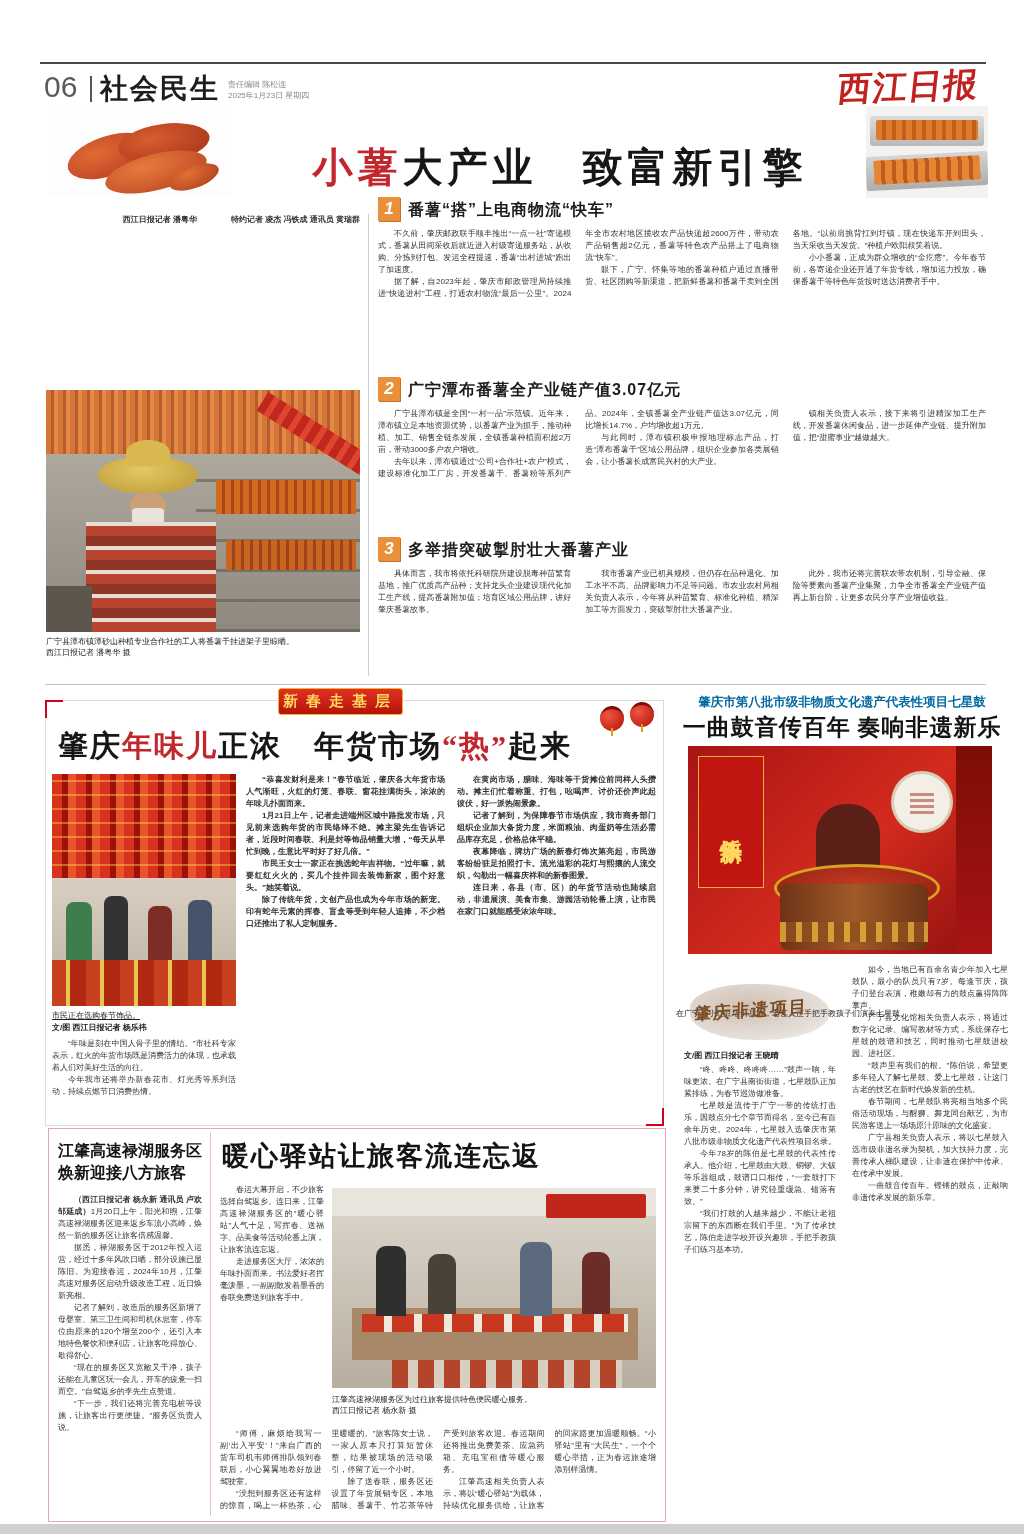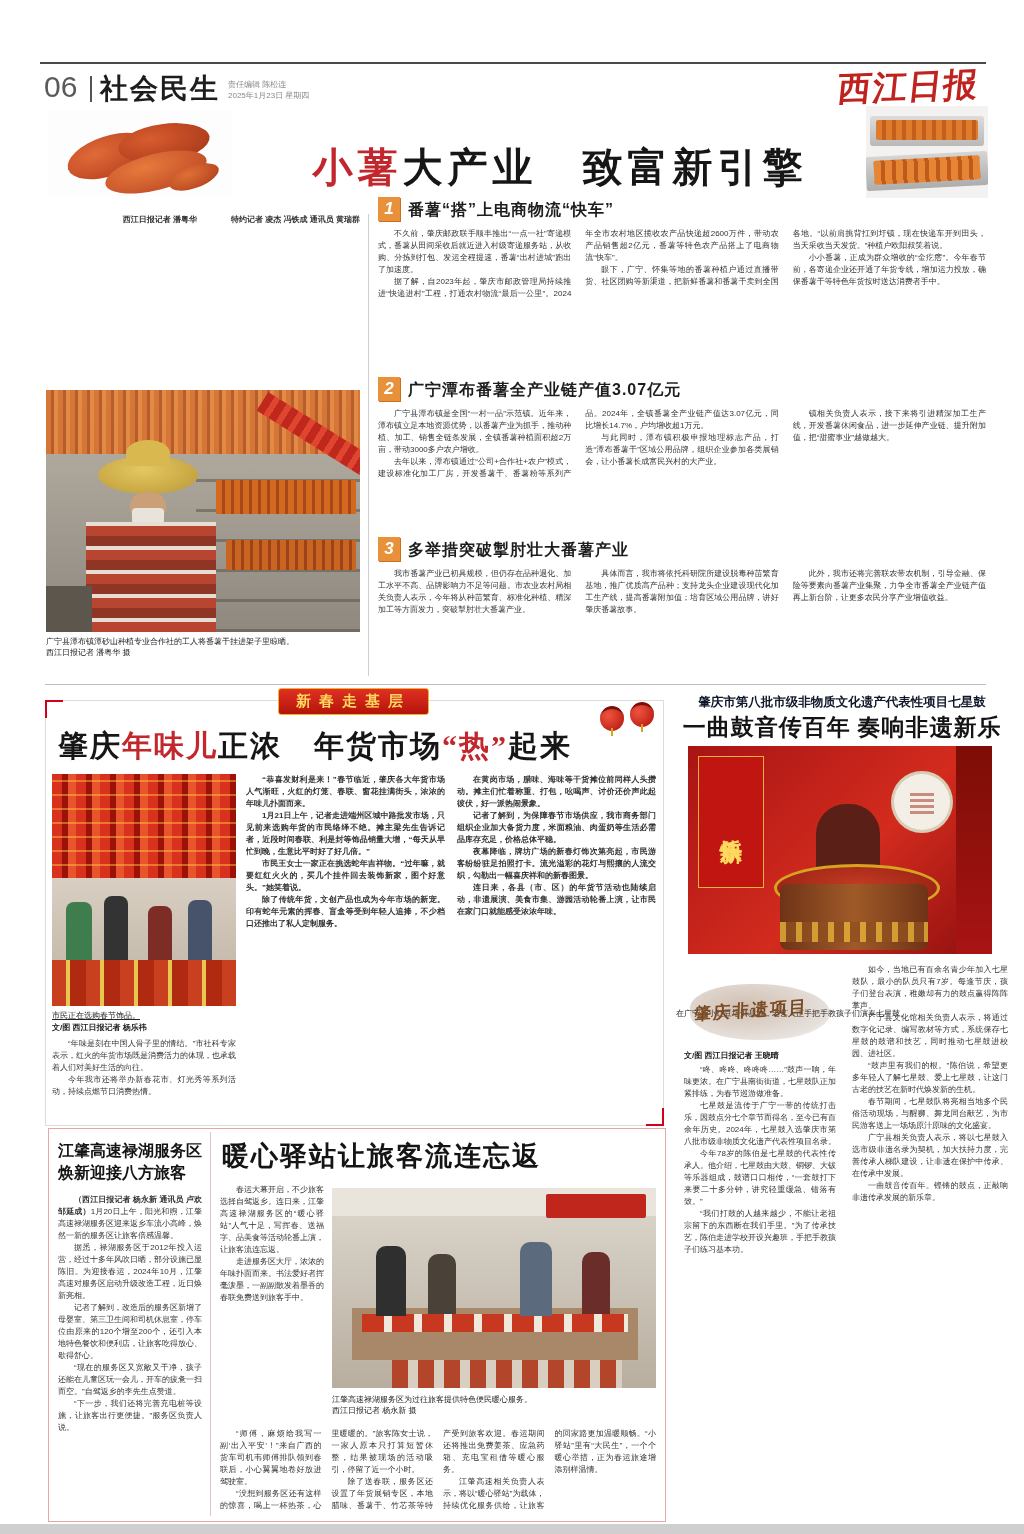--- a/index.html
+++ b/index.html
@@ -94,32 +94,32 @@
   <div class="abs txt cols3" style="left:378px;top:408px;width:608px;height:126px;">
       <p>广宁县潭布镇是全国“一村一品”示范镇。近年来，潭布镇立足本地资源优势，以番薯产业为抓手，推动种植、加工、销售全链条发展，全镇番薯种植面积超2万亩，带动3000多户农户增收。</p>
       <p>去年以来，潭布镇通过“公司+合作社+农户”模式，建设标准化加工厂房，开发番薯干、番薯粉等系列产品。2024年，全镇番薯全产业链产值达3.07亿元，同比增长14.7%，户均增收超1万元。</p>
       <p>与此同时，潭布镇积极申报地理标志产品，打造“潭布番薯干”区域公用品牌，组织企业参加各类展销会，让小番薯长成富民兴村的大产业。</p>
       <p>镇相关负责人表示，接下来将引进精深加工生产线，开发番薯休闲食品，进一步延伸产业链、提升附加值，把“甜蜜事业”越做越大。</p>
     </div>
 
   <div class="abs sec-num" style="left:378px;top:537px;">3</div>
   <div class="abs sec-title" style="left:408px;top:540px;">多举措突破掣肘壮大番薯产业</div>
   <div class="abs txt cols3" style="left:378px;top:568px;width:608px;height:108px;">
+      <p>具体而言，我市将依托科研院所建设脱毒种苗繁育基地，推广优质高产品种；支持龙头企业建设现代化加工生产线，提高番薯附加值；培育区域公用品牌，讲好肇庆番薯故事。</p>
       <p>我市番薯产业已初具规模，但仍存在品种退化、加工水平不高、品牌影响力不足等问题。市农业农村局相关负责人表示，今年将从种苗繁育、标准化种植、精深加工等方面发力，突破掣肘壮大番薯产业。</p>
-      <p>具体而言，我市将依托科研院所建设脱毒种苗繁育基地，推广优质高产品种；支持龙头企业建设现代化加工生产线，提高番薯附加值；培育区域公用品牌，讲好肇庆番薯故事。</p>
       <p>此外，我市还将完善联农带农机制，引导金融、保险等要素向番薯产业集聚，力争全市番薯全产业链产值再上新台阶，让更多农民分享产业增值收益。</p>
     </div>
 
   <div class="abs rule" style="left:45px;top:684px;width:941px;height:1px;"></div>
 
   <div class="abs" style="left:45px;top:700px;width:617px;height:424px;border:1px solid #dcdcdc;"></div>
   <div class="abs" style="left:45px;top:700px;width:16px;height:16px;border-left:2px solid #d0021b;border-top:2px solid #d0021b;"></div>
   <div class="abs" style="left:646px;top:1108px;width:16px;height:16px;border-right:2px solid #d0021b;border-bottom:2px solid #d0021b;"></div>
 
-  <div class="abs" style="left:278px;top:688px;padding:3px 17px;background:linear-gradient(#e03024,#b51409);border:1px solid #f0b429;border-radius:3px;color:#ffd95e;font-size:15px;font-weight:bold;letter-spacing:8px;z-index:3;">新春走基层</div>
+  <div class="abs" style="left:278px;top:688px;padding:3px 4px;background:linear-gradient(#e03024,#b51409);border:1px solid #f0b429;border-radius:3px;color:#ffd95e;font-size:15px;font-weight:bold;letter-spacing:8px;z-index:3;">新春走基层</div>
 
   <div class="abs" style="left:598px;top:700px;width:60px;height:36px;z-index:3;">
     <div class="abs" style="left:2px;top:6px;width:24px;height:22px;border-radius:50%;background:radial-gradient(circle at 35% 30%,#ef5440,#b01208);border-top:3px solid #7d0d06;"></div>
     <div class="abs" style="left:32px;top:2px;width:24px;height:22px;border-radius:50%;background:radial-gradient(circle at 35% 30%,#ef5440,#b01208);border-top:3px solid #7d0d06;"></div>
     <div class="abs" style="left:13px;top:28px;width:2px;height:8px;background:#d8a321;"></div>
     <div class="abs" style="left:43px;top:24px;width:2px;height:8px;background:#d8a321;"></div>
   </div>
 
   <div class="abs serif" style="left:58px;top:726px;width:560px;font-size:30px;font-weight:bold;letter-spacing:2px;color:#161616;z-index:2;">
     <span>肇庆</span><span class="red">年味儿</span><span>正浓　年货市场</span><span class="red">“热”</span><span>起来</span>
@@ -145,21 +145,21 @@
       <p>“恭喜发财利是来！”春节临近，肇庆各大年货市场人气渐旺，火红的灯笼、春联、窗花挂满街头，浓浓的年味儿扑面而来。</p>
       <p>1月21日上午，记者走进端州区城中路批发市场，只见前来选购年货的市民络绎不绝。摊主梁先生告诉记者，近段时间春联、利是封等饰品销量大增，“每天从早忙到晚，生意比平时好了好几倍。”</p>
       <p>市民王女士一家正在挑选蛇年吉祥物。“过年嘛，就要红红火火的，买几个挂件回去装饰新家，图个好意头。”她笑着说。</p>
       <p>除了传统年货，文创产品也成为今年市场的新宠。印有蛇年元素的挥春、盲盒等受到年轻人追捧，不少档口还推出了私人定制服务。</p>
       <p>在黄岗市场，腊味、海味等干货摊位前同样人头攒动。摊主们忙着称重、打包，吆喝声、讨价还价声此起彼伏，好一派热闹景象。</p>
       <p>记者了解到，为保障春节市场供应，我市商务部门组织企业加大备货力度，米面粮油、肉蛋奶等生活必需品库存充足，价格总体平稳。</p>
       <p>夜幕降临，牌坊广场的新春灯饰次第亮起，市民游客纷纷驻足拍照打卡。流光溢彩的花灯与熙攘的人流交织，勾勒出一幅喜庆祥和的新春图景。</p>
       <p>连日来，各县（市、区）的年货节活动也陆续启动，非遗展演、美食市集、游园活动轮番上演，让市民在家门口就能感受浓浓年味。</p>
     </div>
 
-  <div class="abs serif" style="left:672px;top:694px;width:340px;text-align:center;font-size:12.5px;font-weight:bold;color:#0f172a;">肇庆市第八批市级非物质文化遗产代表性项目七星鼓</div>
+  <div class="abs serif" style="left:672px;top:694px;width:340px;text-align:center;font-size:12.5px;font-weight:bold;color:#0369a1;">肇庆市第八批市级非物质文化遗产代表性项目七星鼓</div>
   <div class="abs serif" style="left:672px;top:712px;width:340px;text-align:center;font-size:23px;font-weight:bold;color:#141414;letter-spacing:1px;">一曲鼓音传百年 奏响非遗新乐章</div>
 
   <div class="abs photo" style="left:688px;top:746px;width:304px;height:208px;background:linear-gradient(135deg,#a81414,#d32b1e 55%,#8f0f0f);">
     <div class="abs" style="left:10px;top:10px;width:64px;height:130px;background:#c01510;border:1px solid #e8b23a;writing-mode:vertical-rl;color:#ffd95e;font-size:22px;font-weight:bold;text-align:center;line-height:64px;">新年快乐</div>
     <div class="abs" style="left:206px;top:28px;width:56px;height:56px;border-radius:50%;background:#f3efe6;box-shadow:0 0 0 3px #d8cdb4;"></div>
     <div class="abs" style="left:222px;top:44px;width:24px;height:24px;background:repeating-linear-gradient(0deg,#9c2a1a 0 3px,transparent 3px 6px);opacity:.5;"></div>
     <div class="abs" style="left:128px;top:58px;width:64px;height:72px;border-radius:30px 30px 0 0;background:#5a1f16;"></div>
     <div class="abs" style="left:86px;top:118px;width:160px;height:42px;border-radius:50%;background:radial-gradient(ellipse at 50% 40%,#c23a22,#8f1d10);border:3px solid #d8a321;"></div>
     <div class="abs" style="left:92px;top:138px;width:148px;height:66px;background:linear-gradient(90deg,#6e3317,#a05a28 50%,#6e3317);border-radius:8px;"></div>
     <div class="abs" style="left:92px;top:176px;width:148px;height:20px;background:repeating-linear-gradient(90deg,#e8b23a 0 6px,#8f4f1e 6px 16px);opacity:.8;"></div>

